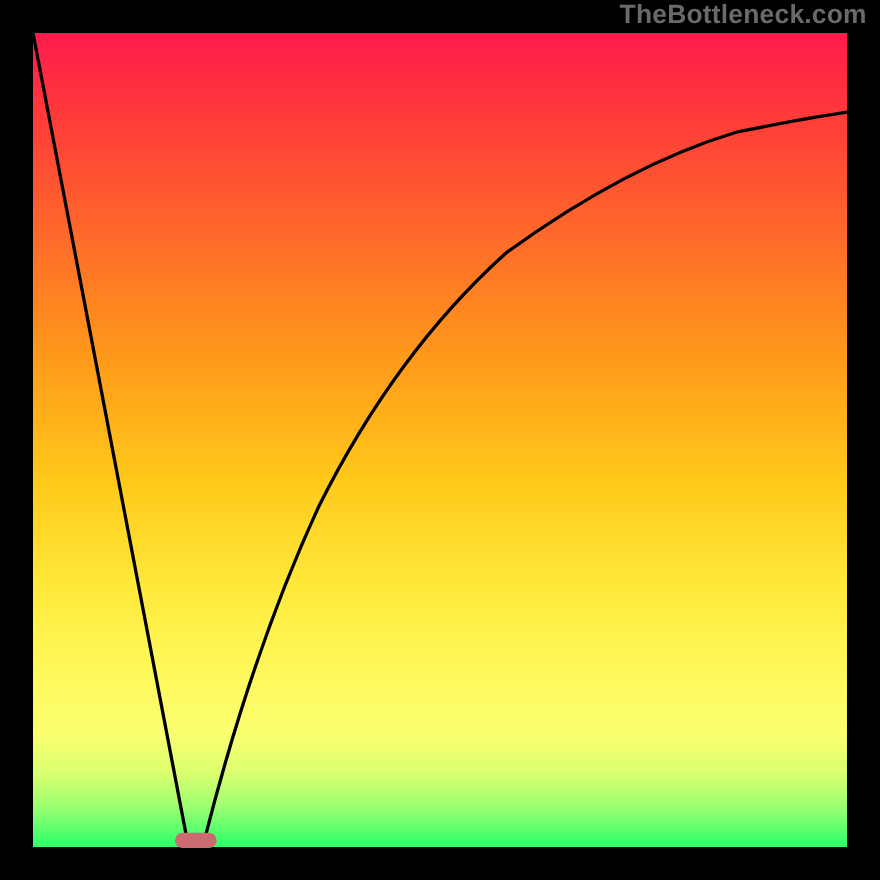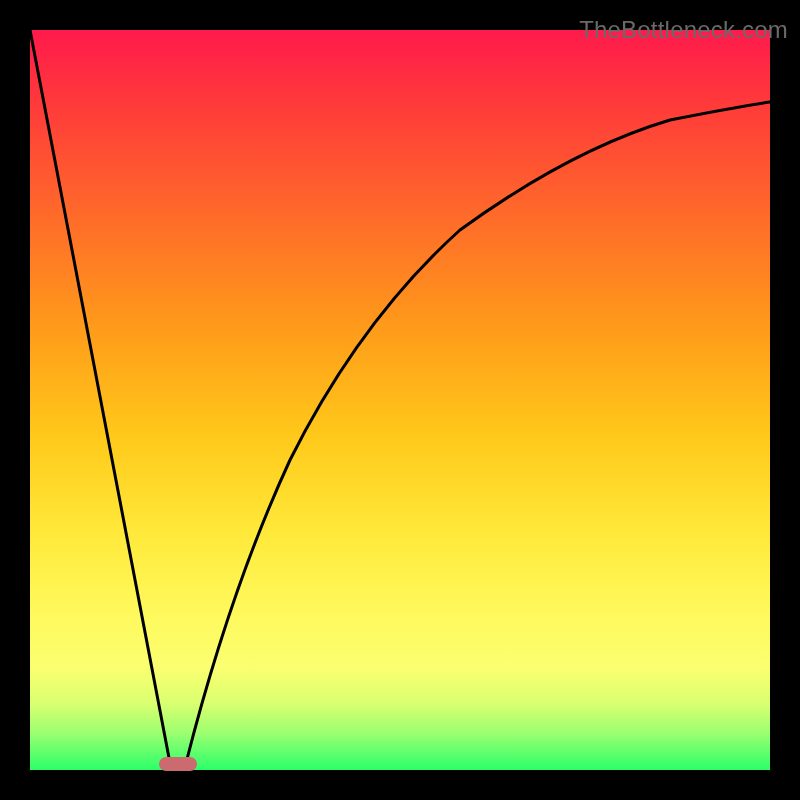--- a/index.html
+++ b/index.html
@@ -32,25 +32,25 @@
       #ffe93a 68%,
       #fff85a 78%,
       #fbff70 86%,
       #d9ff70 91%,
       #9cff70 95%,
       #2bff6a 100%
     );
   }
   .watermark {
     position: absolute;
-    top: 16px;
+    top: 0;
     right: 12px;
     color: #6a6a6a;
     font-size: 24px;
-    font-weight: 400;
+    font-weight: 700;
     letter-spacing: 0.2px;
     user-select: none;
   }
   svg.curve {
     position: absolute;
     left: 0;
     top: 0;
     width: 740px;
     height: 740px;
   }

